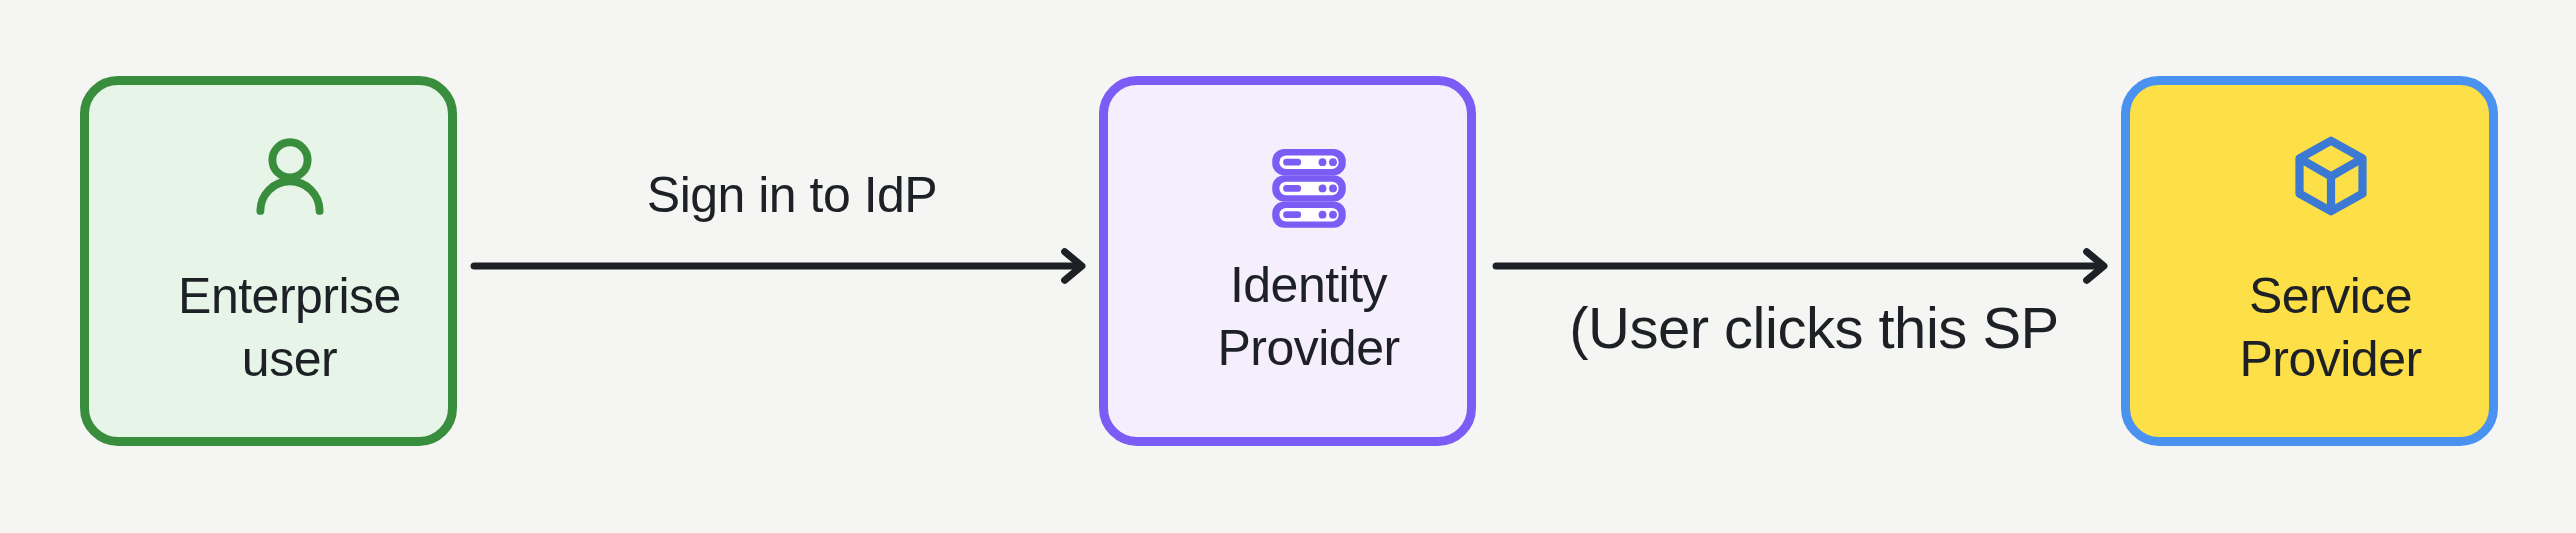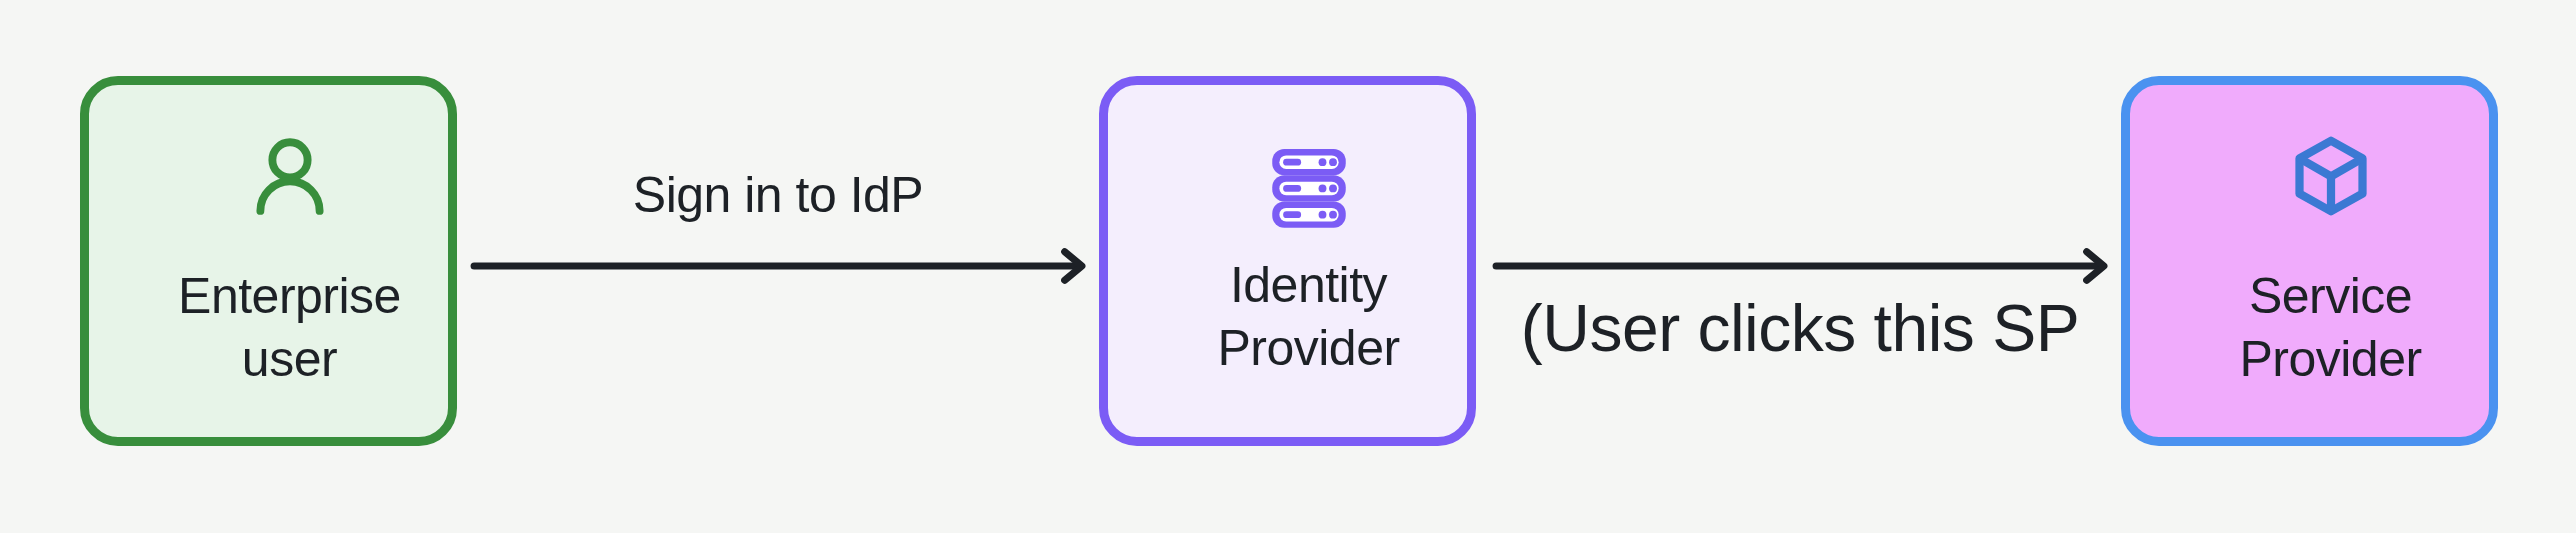--- a/index.html
+++ b/index.html
@@ -33,39 +33,40 @@
     font-weight: 500;
     letter-spacing: -0.5px;
     text-align: center;
     color: #1d2126;
   }
   .connector {
     position: absolute;
     top: 0;
     width: 642px; height: 533px;
     color: #1d2126;
+    padding-left: 28px;
   }
   .edge-label {
     position: absolute;
     top: 168px; left: 0;
     width: 100%;
     text-align: center;
     font-size: 50px;
     line-height: 55px;
     font-weight: 400;
     letter-spacing: -0.5px;
     white-space: nowrap;
     color: #1d2126;
   }
   .edge-sublabel {
     position: absolute;
     top: 293px; left: 0;
     width: 100%;
     text-align: center;
-    font-size: 66px;
+    font-size: 58px;
     line-height: 70px;
     font-weight: 400;
     letter-spacing: -0.5px;
     white-space: nowrap;
     color: #1d2126;
   }
   .arrow {
     position: absolute;
     top: 245px; left: 0;
     width: 642px; height: 42px;
@@ -129,21 +130,21 @@
   <div class="connector" style="left: 1479px; color: rgb(29, 33, 38);">
     <svg class="arrow" viewBox="0 0 674 44" fill="none" stroke="currentColor" stroke-width="7.5" stroke-linecap="round" stroke-linejoin="round">
       <line x1="18" y1="22" x2="654" y2="22"></line>
       <polyline points="638,7 656,22 638,37"></polyline>
     </svg>
     <div class="edge-sublabel">
       <div>(User clicks this SP</div>
     </div>
   </div>
 
-  <div class="node" style="left: 2121px; border-color: rgb(74, 146, 240); background: #f0abfc;">
+  <div class="node" style="left: 2121px; border-color: rgb(74, 146, 240); background: #fde047;">
     <svg class="icon" viewBox="0 0 24 24" fill="none" stroke="currentColor" stroke-width="2.2" stroke-linecap="round" stroke-linejoin="round" style="color: rgb(59, 121, 211);">
       <path d="M12 2.6 L20.4 7.3 V16.7 L12 21.4 L3.6 16.7 V7.3 Z"></path>
       <path d="M3.8 7.4 L12 12.1 L20.2 7.4"></path>
       <path d="M12 12.1 V21.2"></path>
     </svg>
     <div class="node-label" style="color: rgb(29, 33, 38);">
       <div>Service</div>
       <div>Provider</div>
     </div>
   </div>

